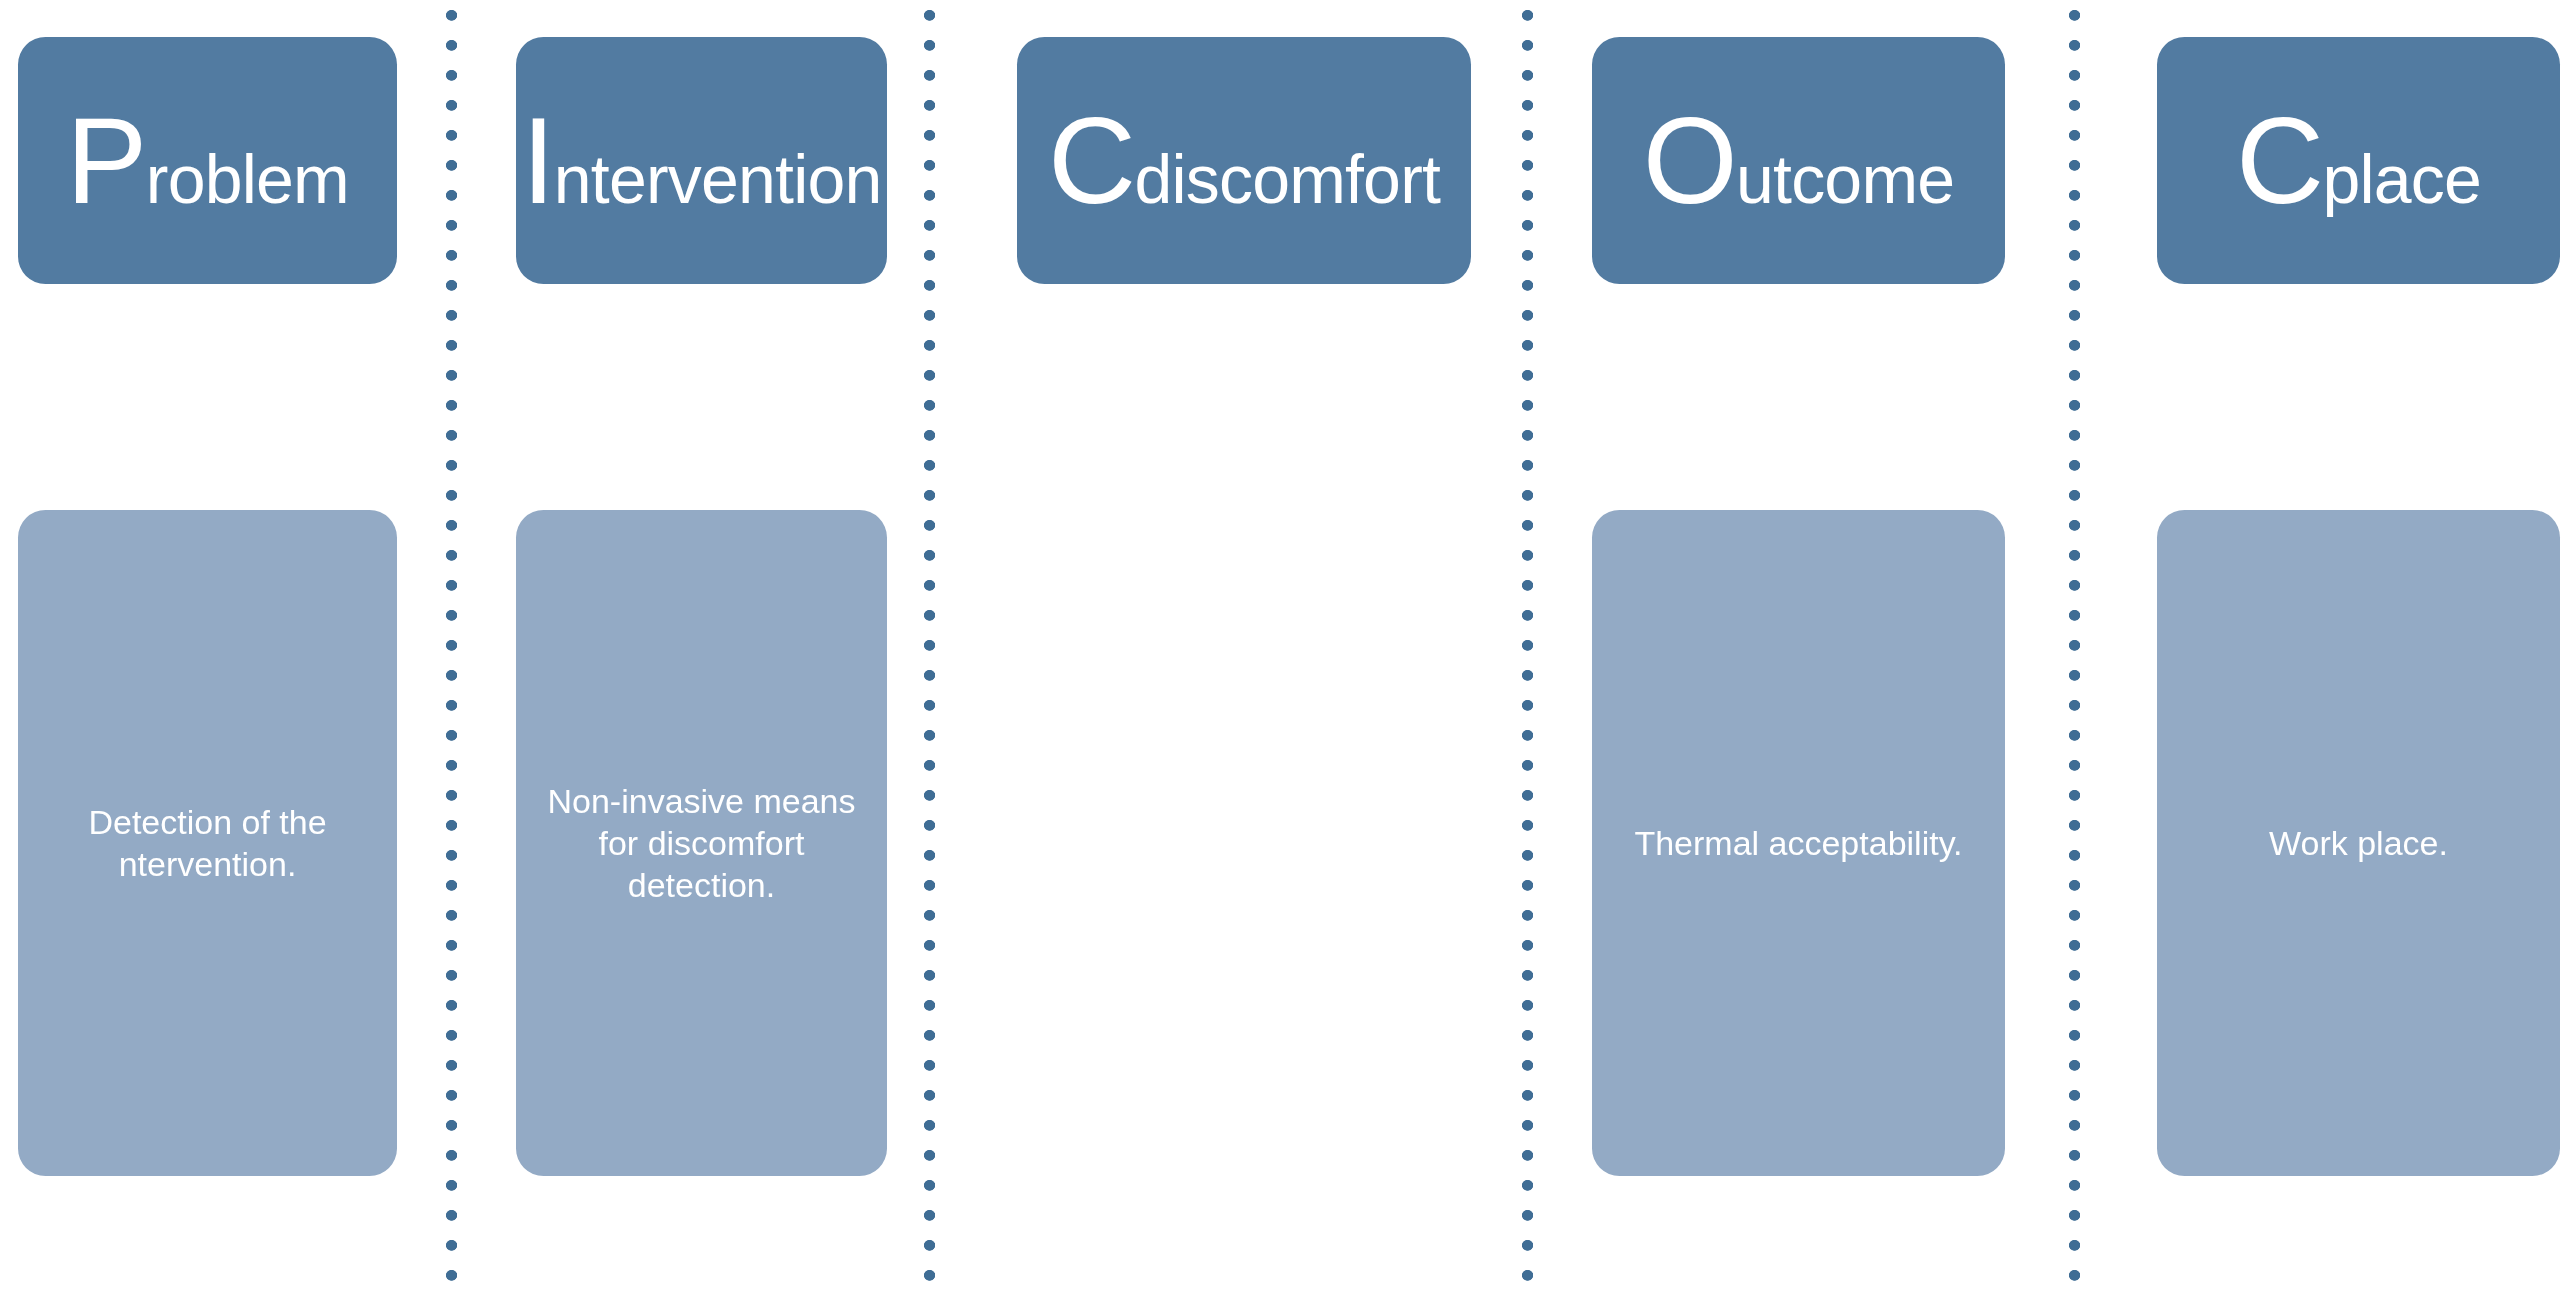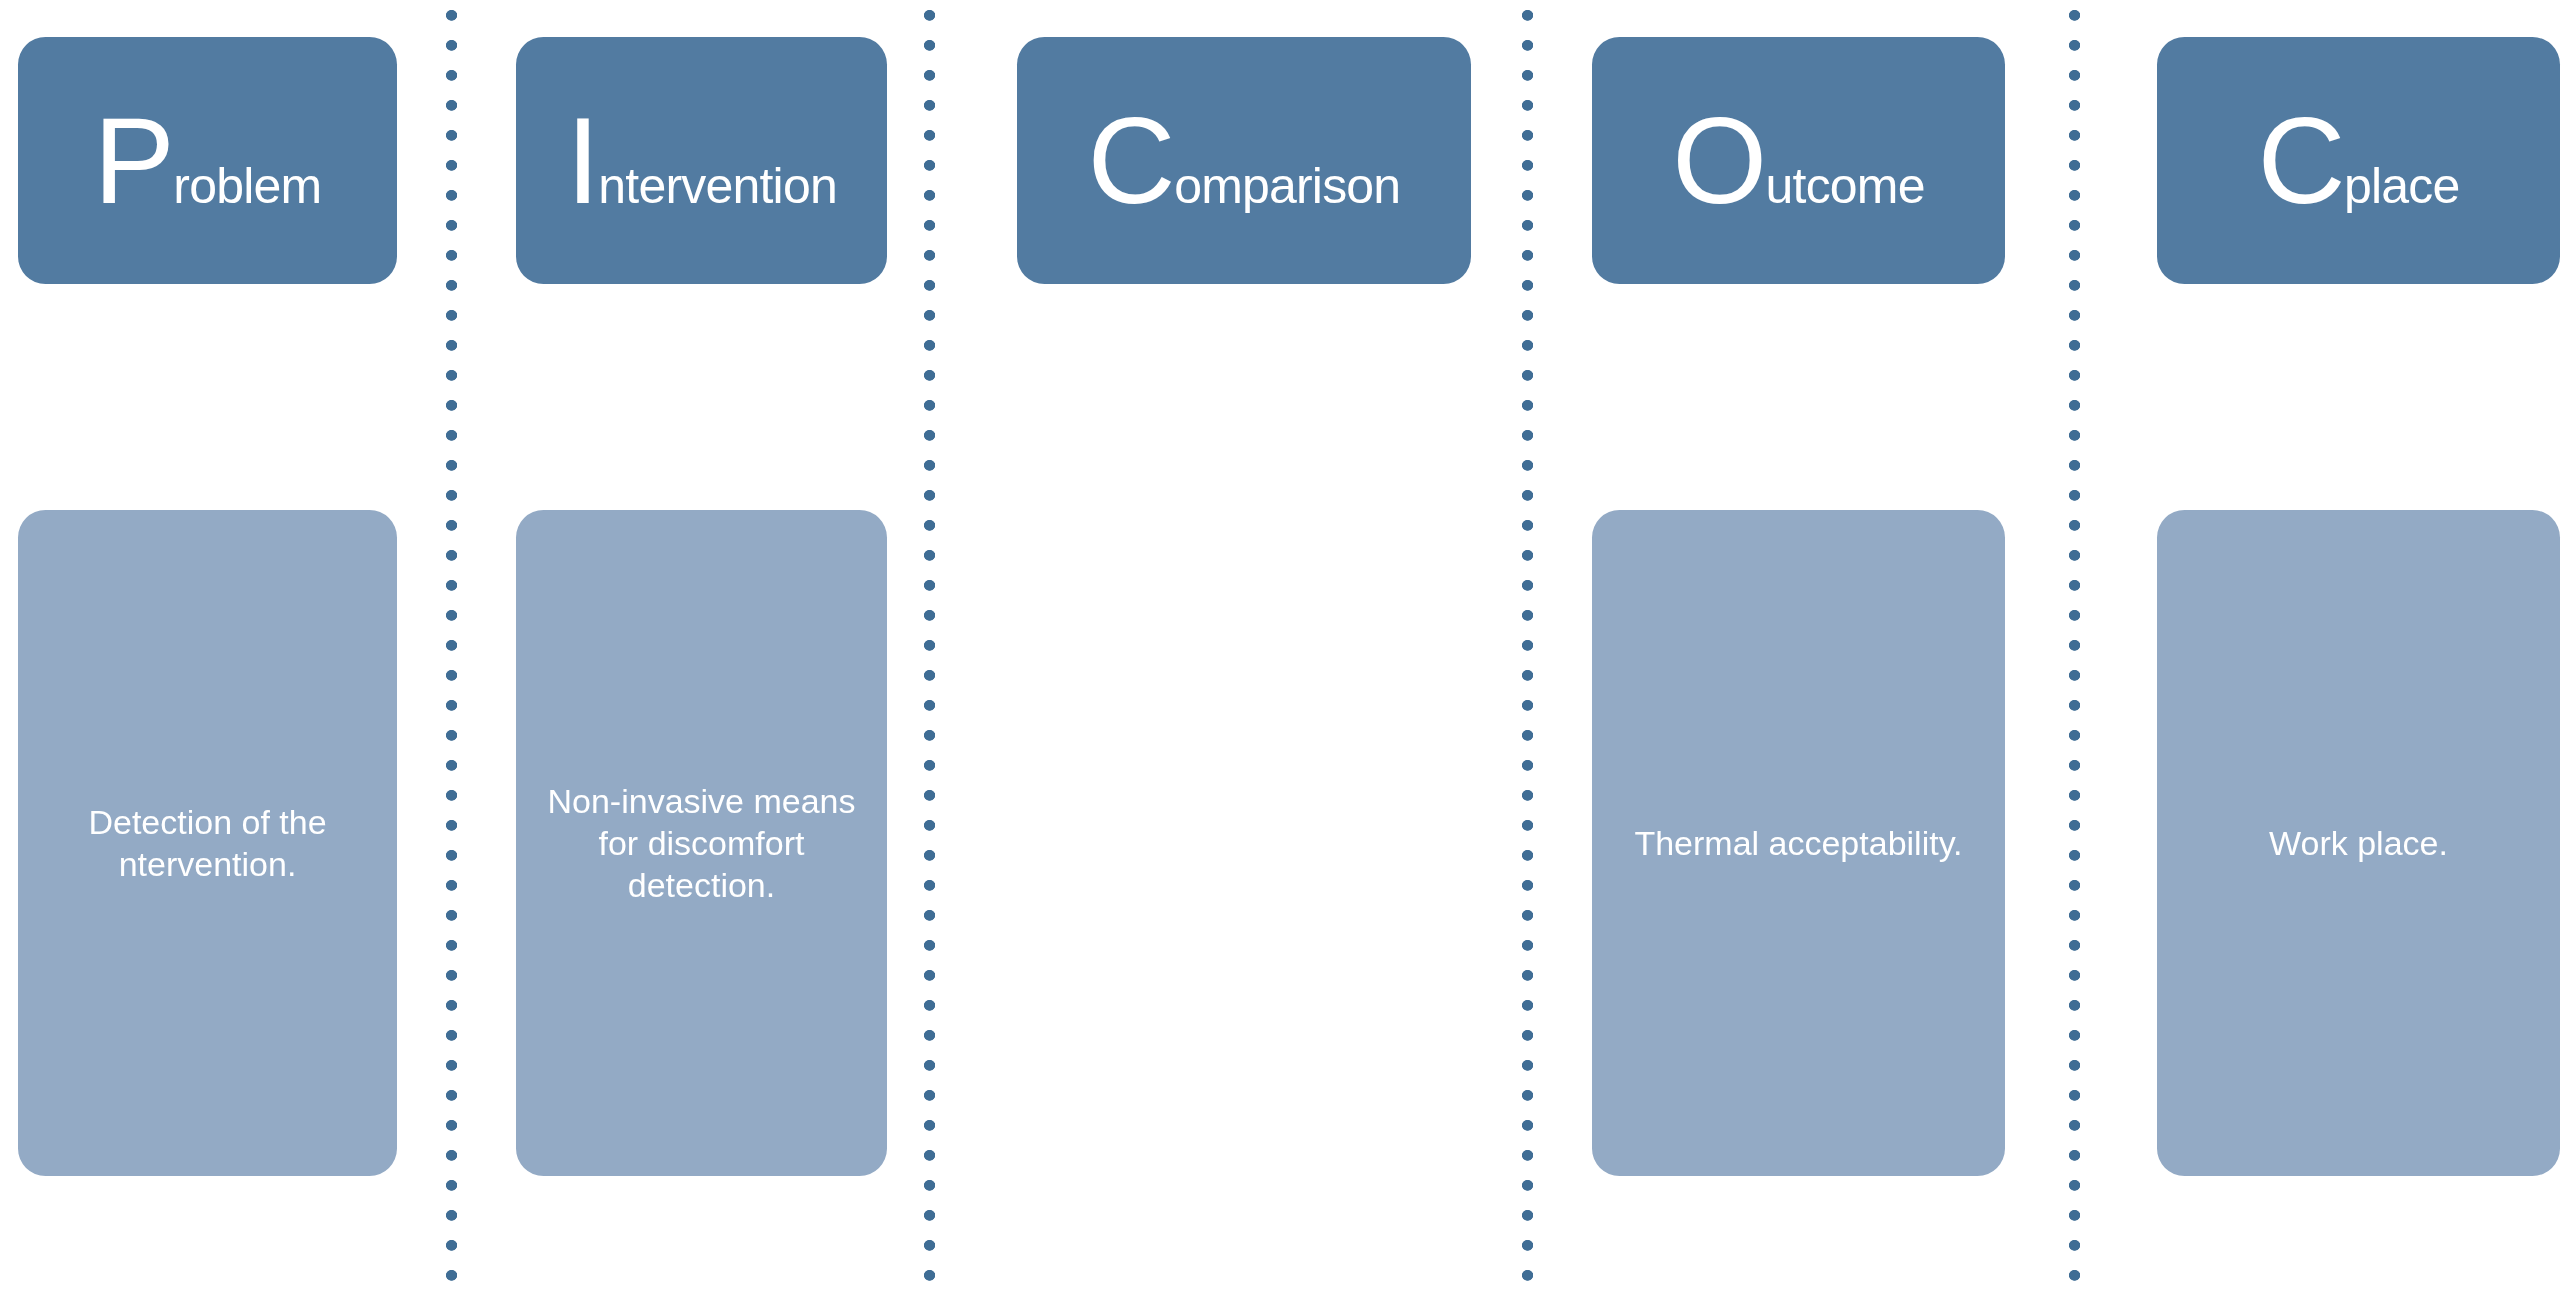--- a/index.html
+++ b/index.html
@@ -46,21 +46,21 @@
     line-height: 1;
     display: inline-flex;
     align-items: baseline;
     font-weight: 400;
   }
   .header-label .cap {
     font-size: 122px;
     letter-spacing: -1.6px;
   }
   .header-label .rest {
-    font-size: 50px;
+    font-size: 68px;
     letter-spacing: -0.8px;
   }
 
   
   .body-card {
     position: absolute;
     top: 510px;
     left: 0;
     height: 666px;
     background: #93aac5;
@@ -121,21 +121,21 @@
       <span class="body-text">Non-invasive means for discomfort detection.</span>
     </div>
   </div>
 
   <div class="dotted-divider" style="left:924px;"></div>
 
   <div class="column" style="left:1017px; width:454px;">
     <div class="header-card" style="width:454px;">
       <span class="header-label">
         <span class="cap">C</span>
-          <span class="rest">omparison</span>
+          <span class="rest">discomfort</span>
       </span>
     </div>
   </div>
 
   <div class="dotted-divider" style="left:1522px;"></div>
 
   <div class="column" style="left:1592px; width:413px;">
     <div class="header-card" style="width:413px;">
       <span class="header-label">
         <span class="cap">O</span>

